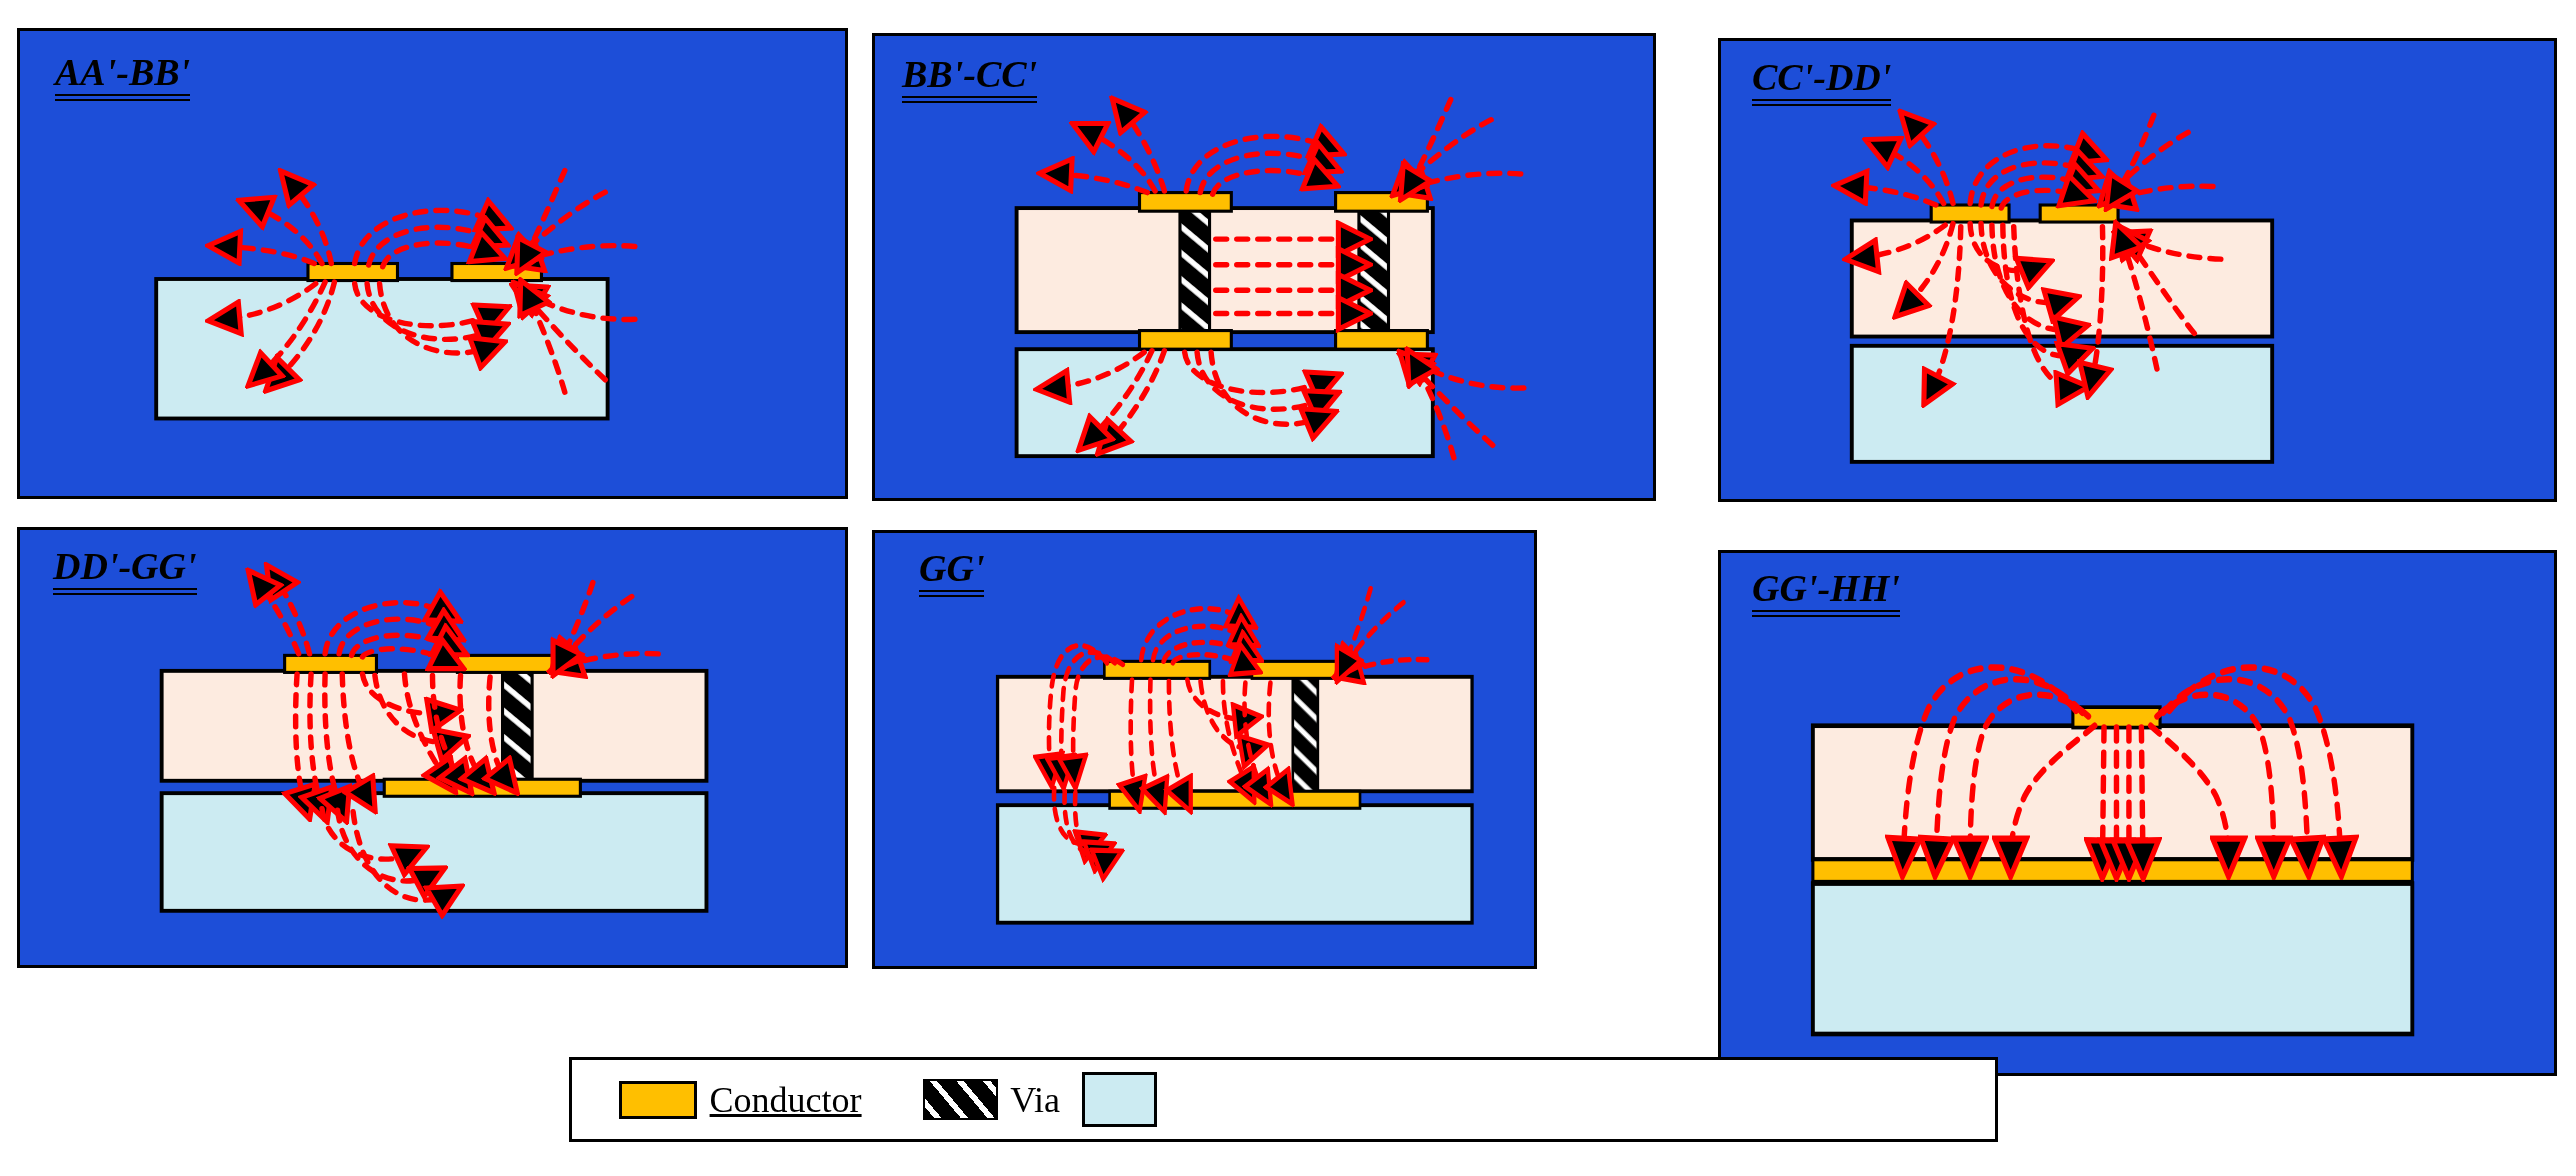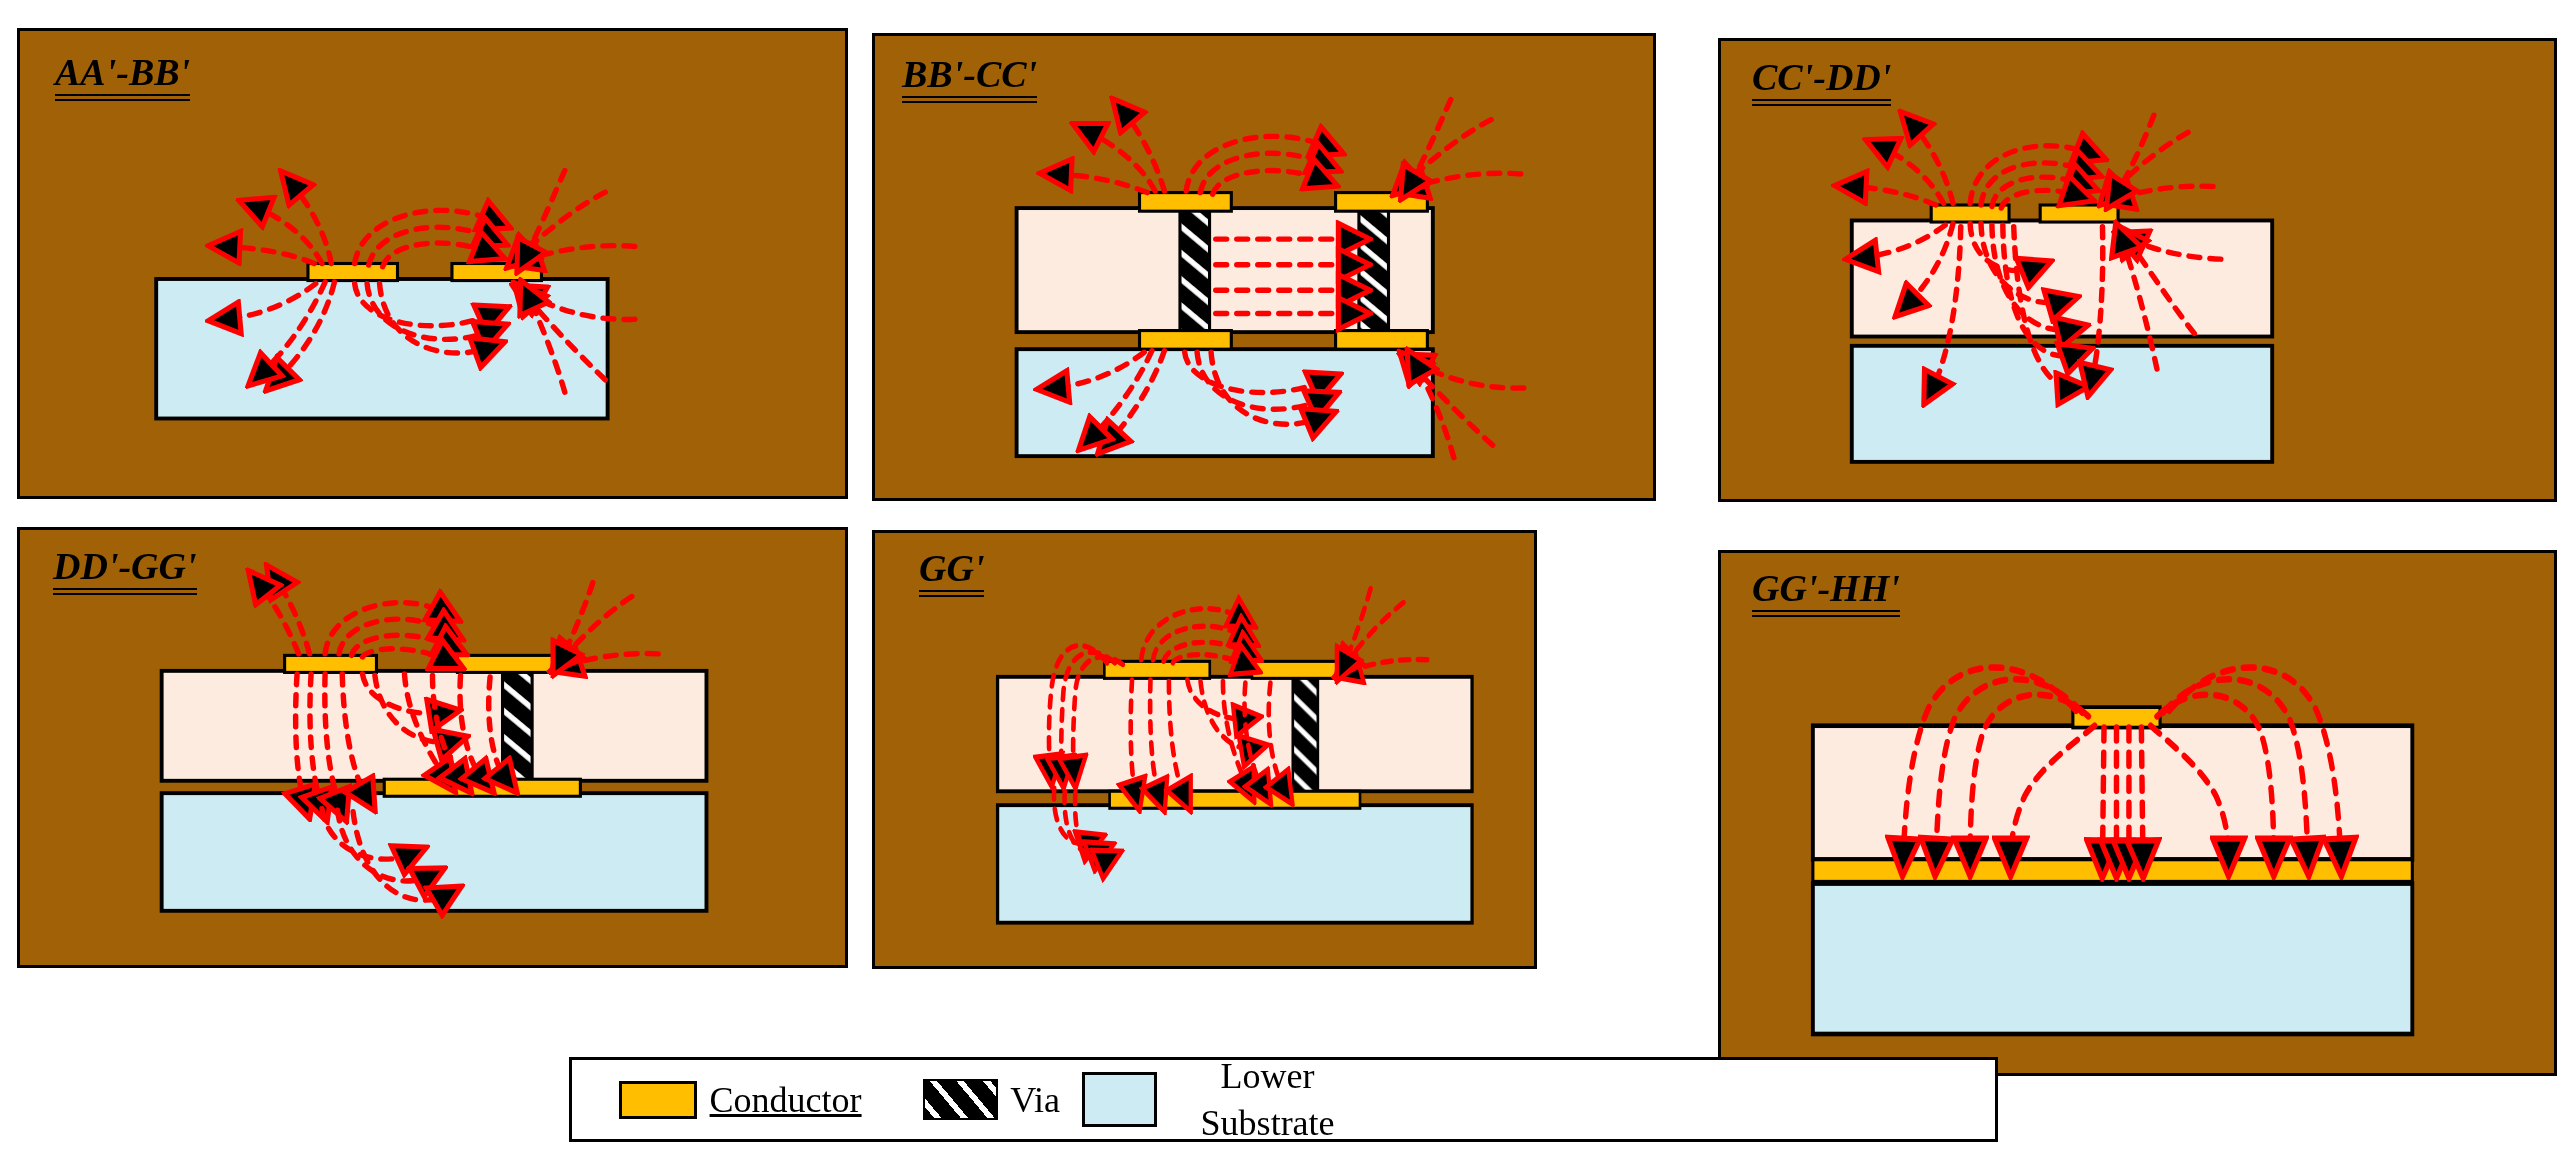--- a/index.html
+++ b/index.html
@@ -3,21 +3,21 @@
 <meta charset="utf-8">
 <style>
   html,body{margin:0;padding:0;background:#ffffff;}
   body{
     width:2576px;height:1177px;
     font-family:"Liberation Serif", serif;
     position:relative;overflow:hidden;
   }
   .panel{
     position:absolute;
-    background:#a16207;
+    background:#1d4ed8;
     border:3.9px solid #000000;
     box-sizing:border-box;
   }
   .panel-label{
     position:absolute;
     font-family:"Liberation Serif", serif;
     font-style:italic;
     font-weight:700;
     font-size:38px;
     color:#000000;
@@ -401,17 +401,16 @@
     <div class="legend-item" style="margin-right:61px;text-decoration:underline;">
       <span class="sw sw-conductor"></span>
       <span class="legend-text">Conductor</span>
     </div>
     <div class="legend-item" style="margin-right:22px;">
       <span class="sw sw-via"></span>
       <span class="legend-text">Via</span>
     </div>
     <div class="legend-item">
       <span class="sw sw-lower"></span>
-      <span class="legend-text two">Lower Substrate</span>
     </div>
   </div>
 </div>
 
 
 </body></html>

